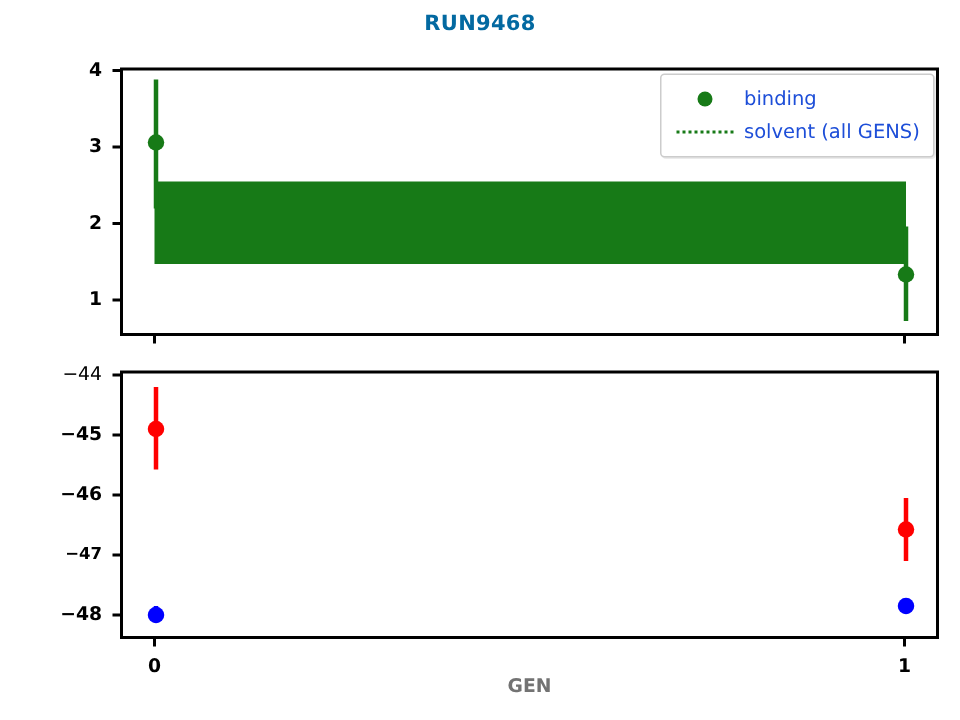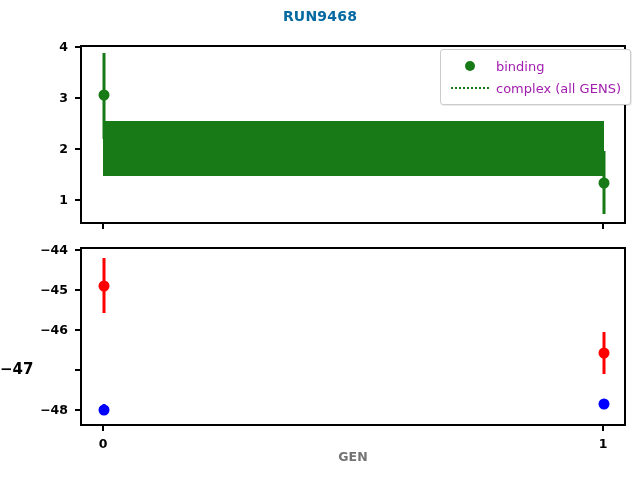--- a/index.html
+++ b/index.html
@@ -100,21 +100,21 @@
     display: block;
   }
   .legend-dash {
     width: 38px;
     height: 0;
     border-top: 2.5px dotted #177a17;
     display: block;
   }
   .legend-label {
     font-size: 13px;
-    color: #a21caf;
+    color: #1d4ed8;
     white-space: nowrap;
     padding-left: 4px;
   }
   #legend-top    { left: 440px; top: 49px; }
   #legend-bottom { left: 517px; top: 251px; }
 </style>
 </head>
 <body>
 
 <div id="figure">
@@ -153,51 +153,51 @@
     <div class="legend-row">
       <span class="legend-marker">
         <span class="legend-dot" style="background:#177a17;"></span>
       </span>
       <span class="legend-label">binding</span>
     </div>
     <div class="legend-row">
       <span class="legend-marker">
         <span class="legend-dash"></span>
       </span>
-      <span class="legend-label">complex (all GENS)</span>
+      <span class="legend-label">solvent (all GENS)</span>
     </div>
   </div>
 
   <div class="axes" id="axes-bottom">
 
     <div class="errbar" style="left:22px; top:9px; height:55px; background:#ff0000;"></div>
     <div class="point" style="left:22px; top:37px; background:#ff0000;"></div>
 
     <div class="errbar" style="left:22px; top:155px; height:11px; background:#0000ff;"></div>
     <div class="point" style="left:22px; top:161px; background:#0000ff;"></div>
 
     <div class="errbar" style="left:522px; top:83px; height:42px; background:#ff0000;"></div>
     <div class="point" style="left:522px; top:104px; background:#ff0000;"></div>
 
     <div class="errbar" style="left:522px; top:151px; height:9px; background:#0000ff;"></div>
     <div class="point" style="left:522px; top:155px; background:#0000ff;"></div>
   </div>
 
   <div>
     <div style="position:absolute; left:75px; top:249px; width:5px; height:2.2px; background:#000;"></div>
-    <div style="position:absolute; left:0; top:249px; width:68px; text-align:right; font-size:12.5px; font-weight:bold; transform:translateY(-50%);">−44</div>
+    <div style="position:absolute; left:0; top:249px; width:68px; text-align:right; font-size:12.5px; font-weight:normal; transform:translateY(-50%);">−44</div>
 
     <div style="position:absolute; left:75px; top:289px; width:5px; height:2.2px; background:#000;"></div>
     <div style="position:absolute; left:0; top:289px; width:68px; text-align:right; font-size:12.5px; font-weight:bold; transform:translateY(-50%);">−45</div>
 
     <div style="position:absolute; left:75px; top:329px; width:5px; height:2.2px; background:#000;"></div>
     <div style="position:absolute; left:0; top:329px; width:68px; text-align:right; font-size:12.5px; font-weight:bold; transform:translateY(-50%);">−46</div>
 
     <div style="position:absolute; left:75px; top:369px; width:5px; height:2.2px; background:#000;"></div>
-    <div style="position:absolute; left:0; top:369px; width:68px; font-size:15px; font-weight:bold; transform:translateY(-50%);">−47</div>
+    <div style="position:absolute; left:0; top:369px; width:68px; text-align:right; font-size:11px; font-weight:bold; transform:translateY(-50%);">−47</div>
 
     <div style="position:absolute; left:75px; top:409px; width:5px; height:2.2px; background:#000;"></div>
     <div style="position:absolute; left:0; top:409px; width:68px; text-align:right; font-size:12.5px; font-weight:bold; transform:translateY(-50%);">−48</div>
   </div>
 
   <div style="position:absolute; left:102px; top:426px; width:2.2px; height:5px; background:#000;"></div>
   <div style="position:absolute; left:103px; top:436px; transform:translateX(-50%); font-size:12.5px; font-weight:bold;">0</div>
 
   <div style="position:absolute; left:602px; top:426px; width:2.2px; height:5px; background:#000;"></div>
   <div style="position:absolute; left:603px; top:436px; transform:translateX(-50%); font-size:12.5px; font-weight:bold;">1</div>

